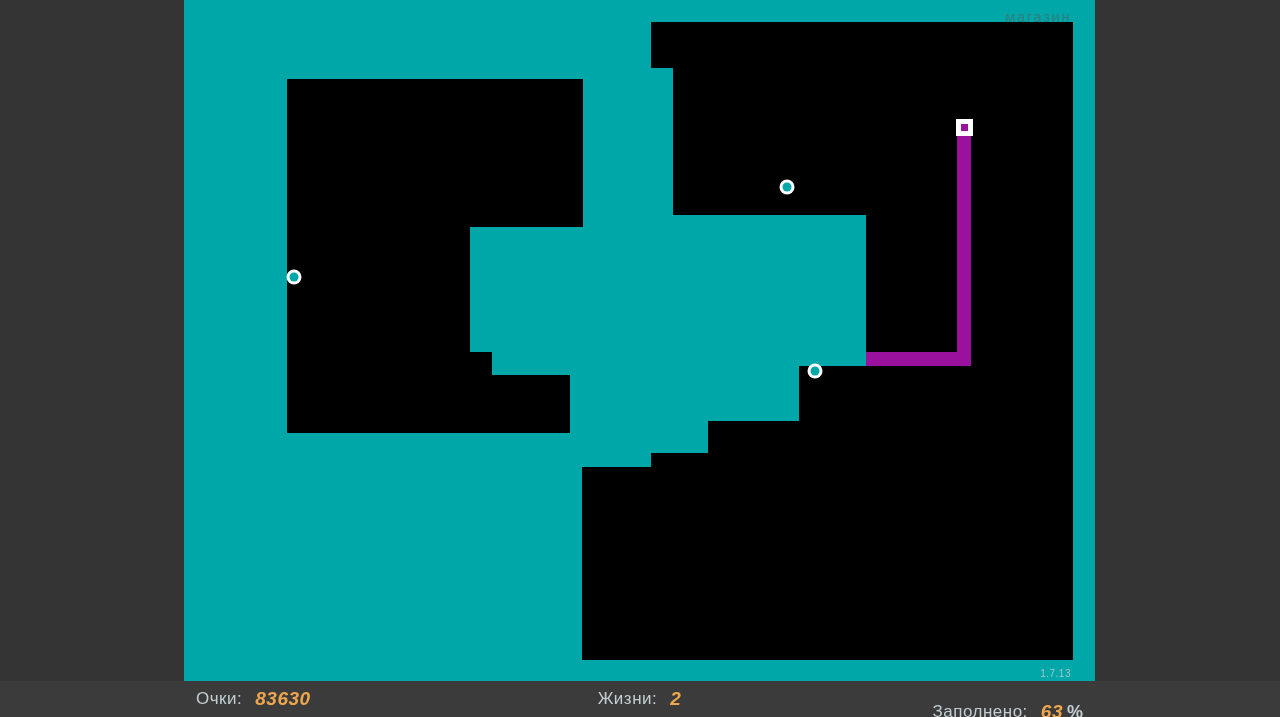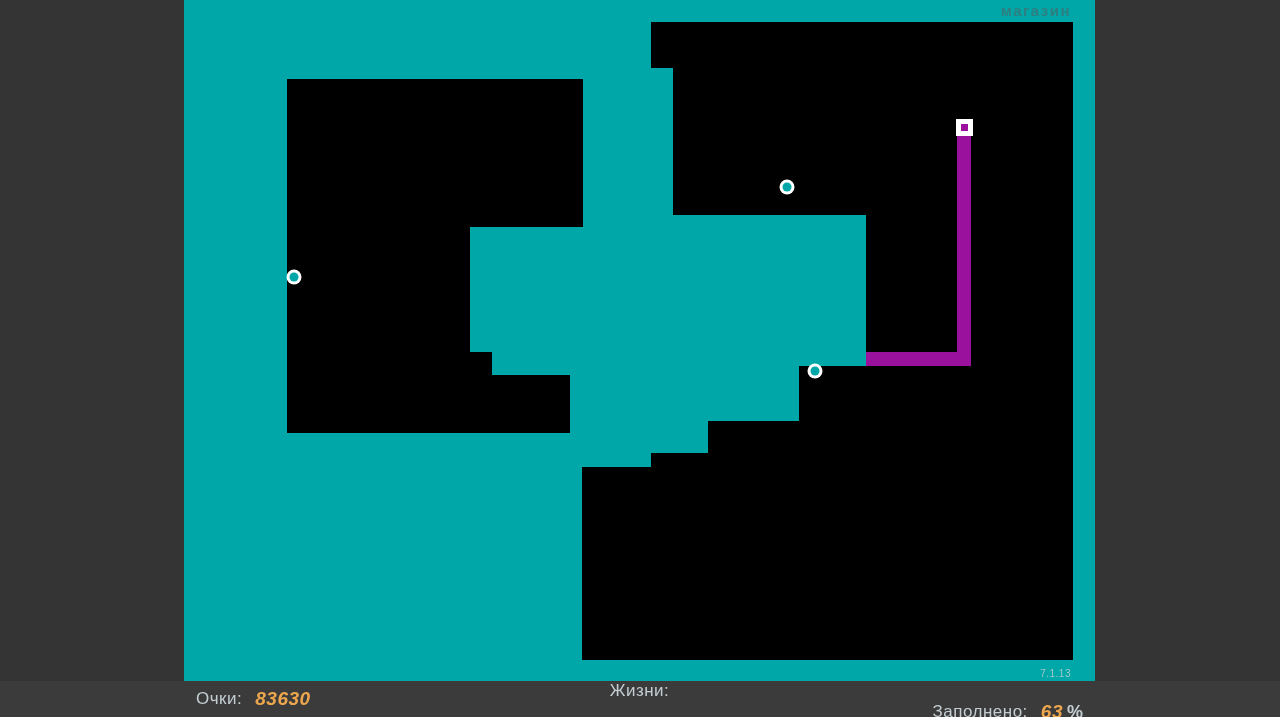--- a/index.html
+++ b/index.html
@@ -26,23 +26,23 @@
     width:911px;height:681px;
     background:var(--field-teal);
   }
   .maze-svg{
     position:absolute;left:0;top:0;
     width:911px;height:681px;
     display:block;
   }
   .shop-label{
     position:absolute;
-    top:2px;right:24px;
+    top:8px;right:24px;
     font-size:15px;
-    font-weight:700;
+    font-weight:400;
     letter-spacing:1.5px;
     color:var(--shop-text);
     user-select:none;
     text-align:center;
   }
   .version-label{
     position:absolute;
     bottom:2px;right:24px;
     font-size:10px;
     letter-spacing:0.5px;
@@ -59,21 +59,21 @@
     left:184px;top:0;
     width:911px;height:36px;
   }
   .hud-group{
     position:absolute;
     top:0;height:36px;
     display:flex;align-items:center;gap:13px;
     white-space:nowrap;
   }
   .hud-group.score{left:12px;}
-  .hud-group.lives{left:50%;transform:translateX(-50%);flex-direction:column;}
+  .hud-group.lives{left:50%;transform:translateX(-50%);}
   .hud-group.filled{right:12px;margin-top:13px;}
   .hud-label{
     color:var(--label-text);
     font-size:17px;
     letter-spacing:0.5px;
   }
   .hud-value{
     color:var(--value-text);
     font-size:19px;
     font-weight:bold;
@@ -99,21 +99,21 @@
       <rect x="772" y="119" width="17" height="17" fill="#FFFFFF"></rect>
       <rect x="777" y="124" width="7" height="7" fill="#99119D"></rect>
       <circle cx="110" cy="277" r="7.5" fill="#FFFFFF"></circle>
       <circle cx="110" cy="277" r="4.5" fill="#00A7A8"></circle>
       <circle cx="603" cy="187" r="7.5" fill="#FFFFFF"></circle>
       <circle cx="603" cy="187" r="4.5" fill="#00A7A8"></circle>
       <circle cx="631" cy="371" r="7.5" fill="#FFFFFF"></circle>
       <circle cx="631" cy="371" r="4.5" fill="#00A7A8"></circle>
     </svg>
   <div class="shop-label">магазин</div>
-  <div class="version-label">7.1.13</div>
+  <div class="version-label">1.7.13</div>
 </div>
 
 <div class="hud-bar">
   <div class="hud-inner">
     <div class="hud-group score">
       <span class="hud-label">Очки:</span>
       <span class="hud-value">83630</span>
     </div>
     <div class="hud-group lives">
       <span class="hud-label">Жизни:</span>

